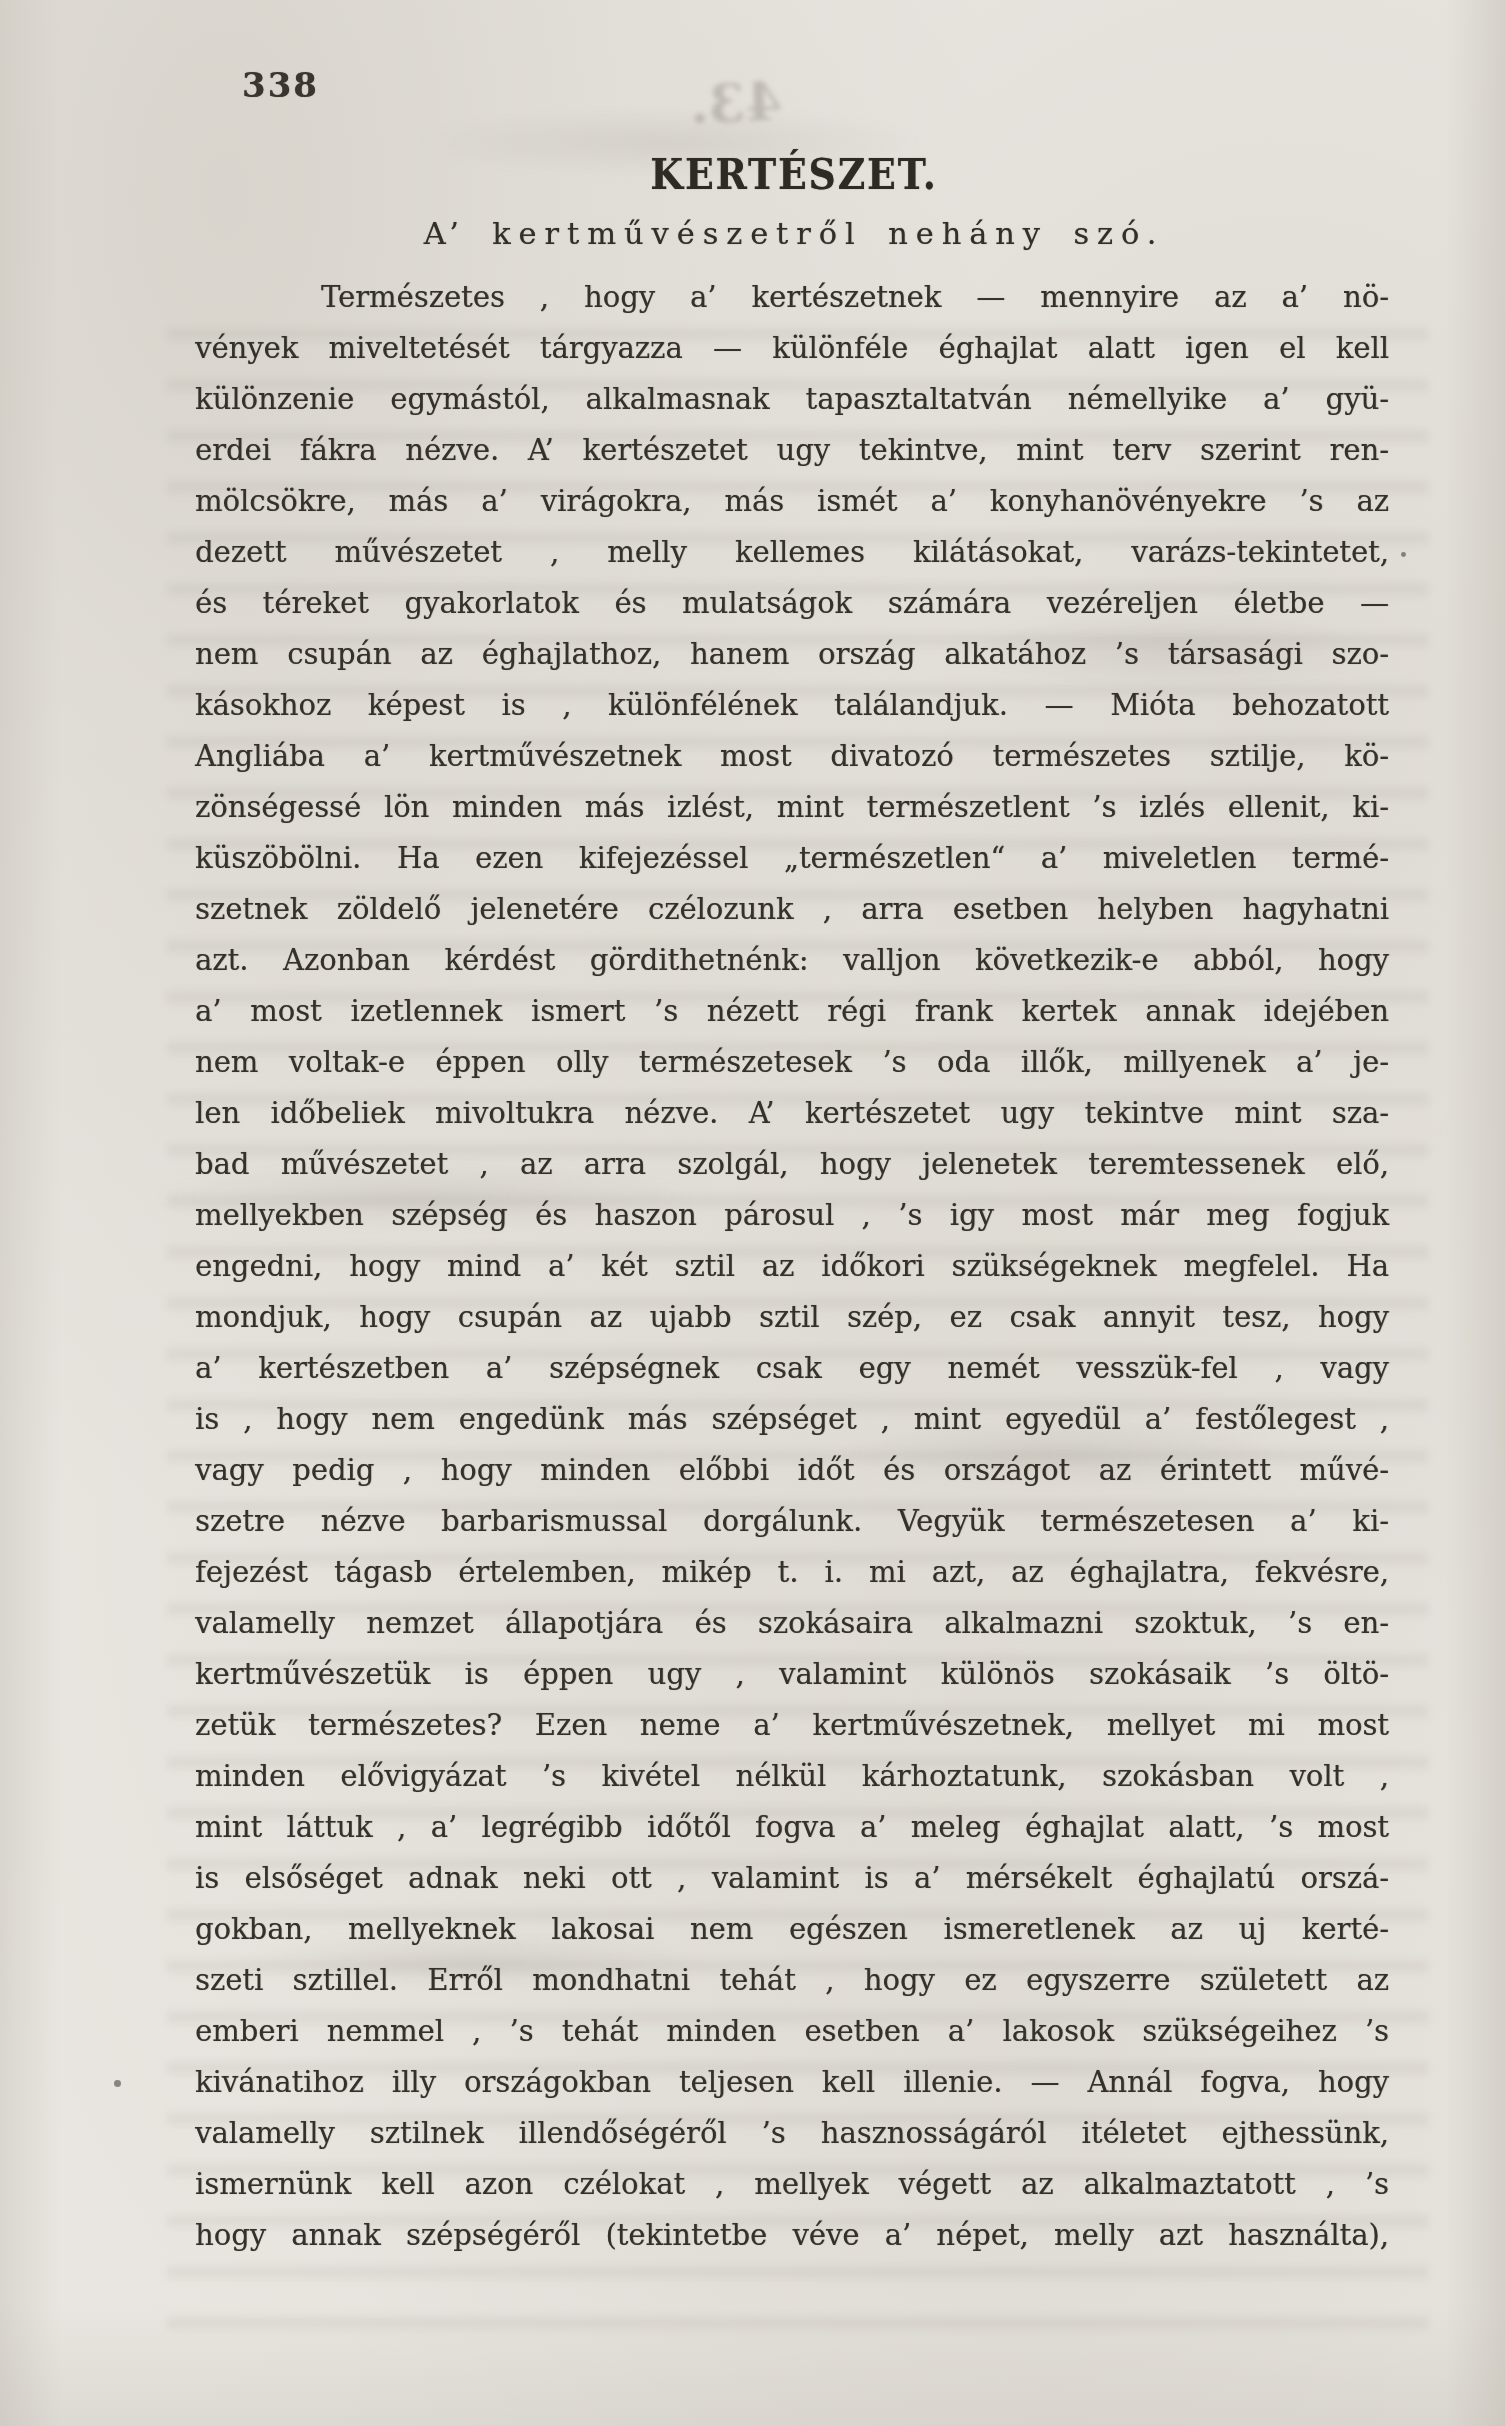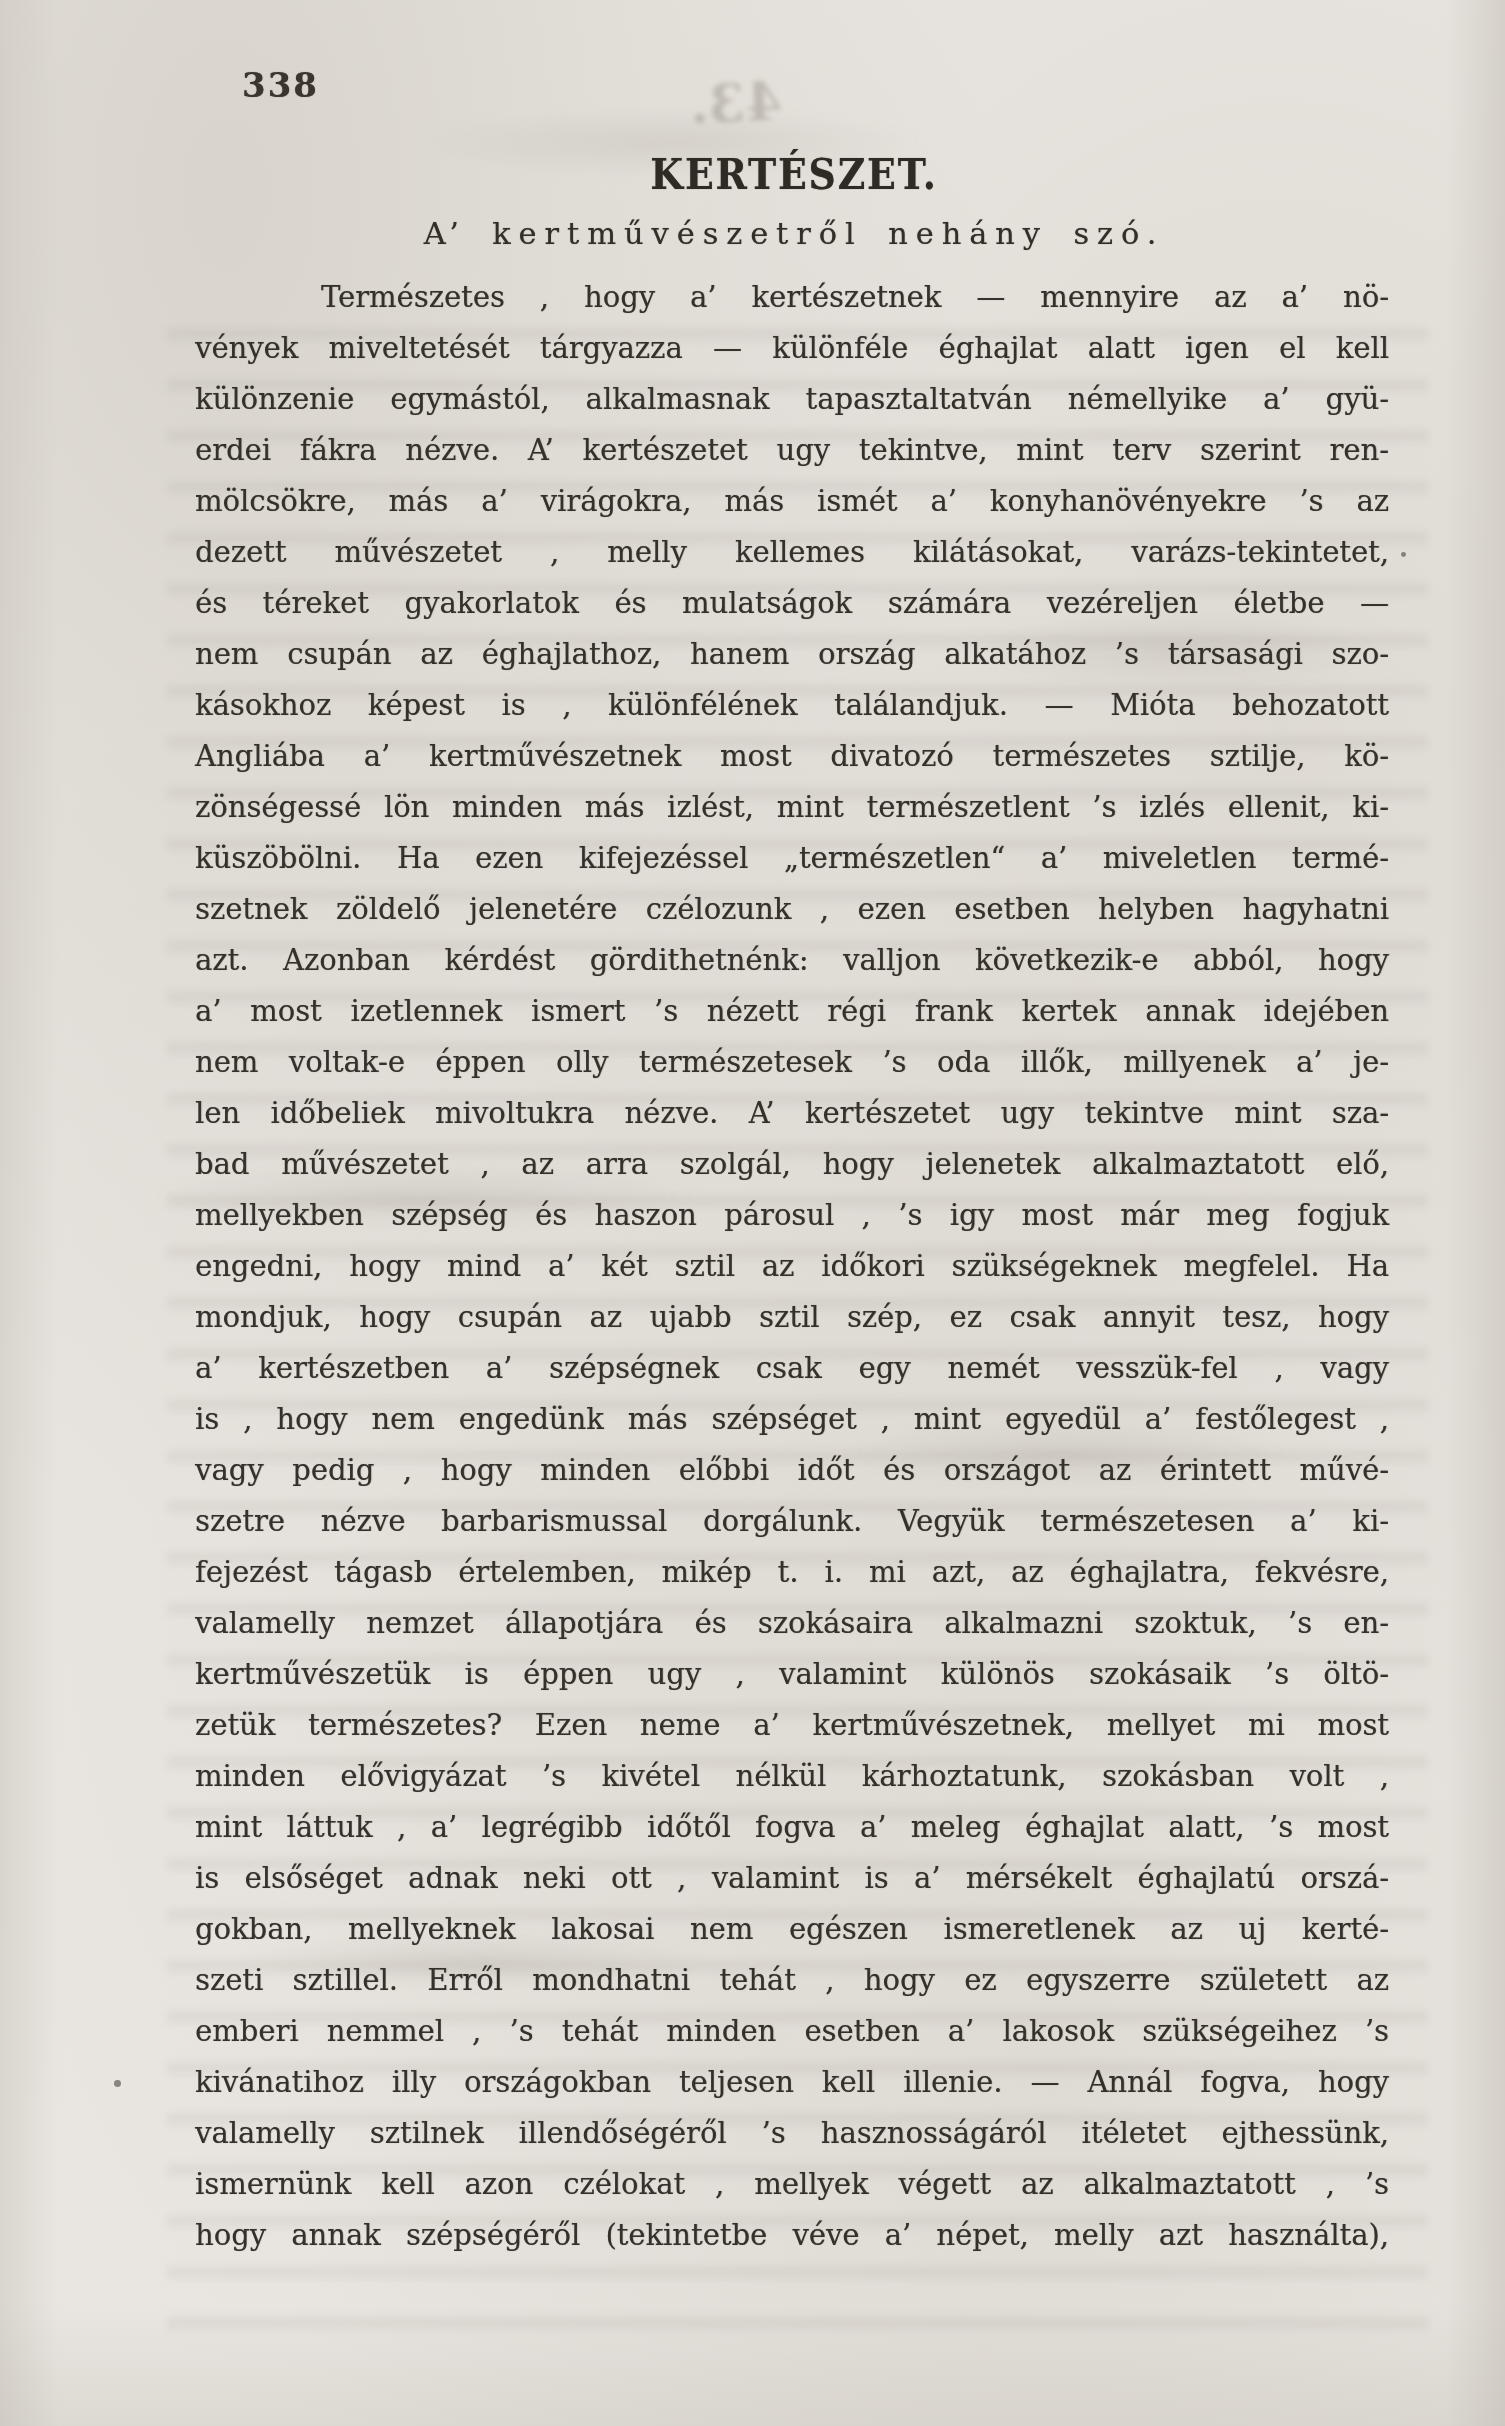--- a/index.html
+++ b/index.html
@@ -157,26 +157,26 @@
       <div class="line">különzenie egymástól, alkalmasnak tapasztaltatván némellyike a’ gyü-</div>
       <div class="line">erdei fákra nézve. A’ kertészetet ugy tekintve, mint terv szerint ren-</div>
       <div class="line">mölcsökre, más a’ virágokra, más ismét a’ konyhanövényekre ’s az</div>
       <div class="line">dezett művészetet , melly kellemes kilátásokat, varázs-tekintetet,</div>
       <div class="line">és téreket gyakorlatok és mulatságok számára vezéreljen életbe —</div>
       <div class="line">nem csupán az éghajlathoz, hanem ország alkatához ’s társasági szo-</div>
       <div class="line">kásokhoz képest is , különfélének találandjuk. — Mióta behozatott</div>
       <div class="line">Angliába a’ kertművészetnek most divatozó természetes sztilje, kö-</div>
       <div class="line">zönségessé lön minden más izlést, mint természetlent ’s izlés ellenit, ki-</div>
       <div class="line">küszöbölni. Ha ezen kifejezéssel „természetlen“ a’ miveletlen termé-</div>
-      <div class="line">szetnek zöldelő jelenetére czélozunk , ezen esetben helyben hagyhatni</div>
+      <div class="line">szetnek zöldelő jelenetére czélozunk , arra esetben helyben hagyhatni</div>
       <div class="line">azt. Azonban kérdést gördithetnénk: valljon következik-e abból, hogy</div>
       <div class="line">a’ most izetlennek ismert ’s nézett régi frank kertek annak idejében</div>
       <div class="line">nem voltak-e éppen olly természetesek ’s oda illők, millyenek a’ je-</div>
       <div class="line">len időbeliek mivoltukra nézve. A’ kertészetet ugy tekintve mint sza-</div>
-      <div class="line">bad művészetet , az arra szolgál, hogy jelenetek alkalmaztatott elő,</div>
+      <div class="line">bad művészetet , az arra szolgál, hogy jelenetek teremtessenek elő,</div>
       <div class="line">mellyekben szépség és haszon párosul , ’s igy most már meg fogjuk</div>
       <div class="line">engedni, hogy mind a’ két sztil az időkori szükségeknek megfelel. Ha</div>
       <div class="line">mondjuk, hogy csupán az ujabb sztil szép, ez csak annyit tesz, hogy</div>
       <div class="line">a’ kertészetben a’ szépségnek csak egy nemét vesszük-fel , vagy</div>
       <div class="line">is , hogy nem engedünk más szépséget , mint egyedül a’ festőlegest ,</div>
       <div class="line">vagy pedig , hogy minden előbbi időt és országot az érintett művé-</div>
       <div class="line">szetre nézve barbarismussal dorgálunk. Vegyük természetesen a’ ki-</div>
       <div class="line">fejezést tágasb értelemben, mikép t. i. mi azt, az éghajlatra, fekvésre,</div>
       <div class="line">valamelly nemzet állapotjára és szokásaira alkalmazni szoktuk, ’s en-</div>
       <div class="line">kertművészetük is éppen ugy , valamint különös szokásaik ’s öltö-</div>

